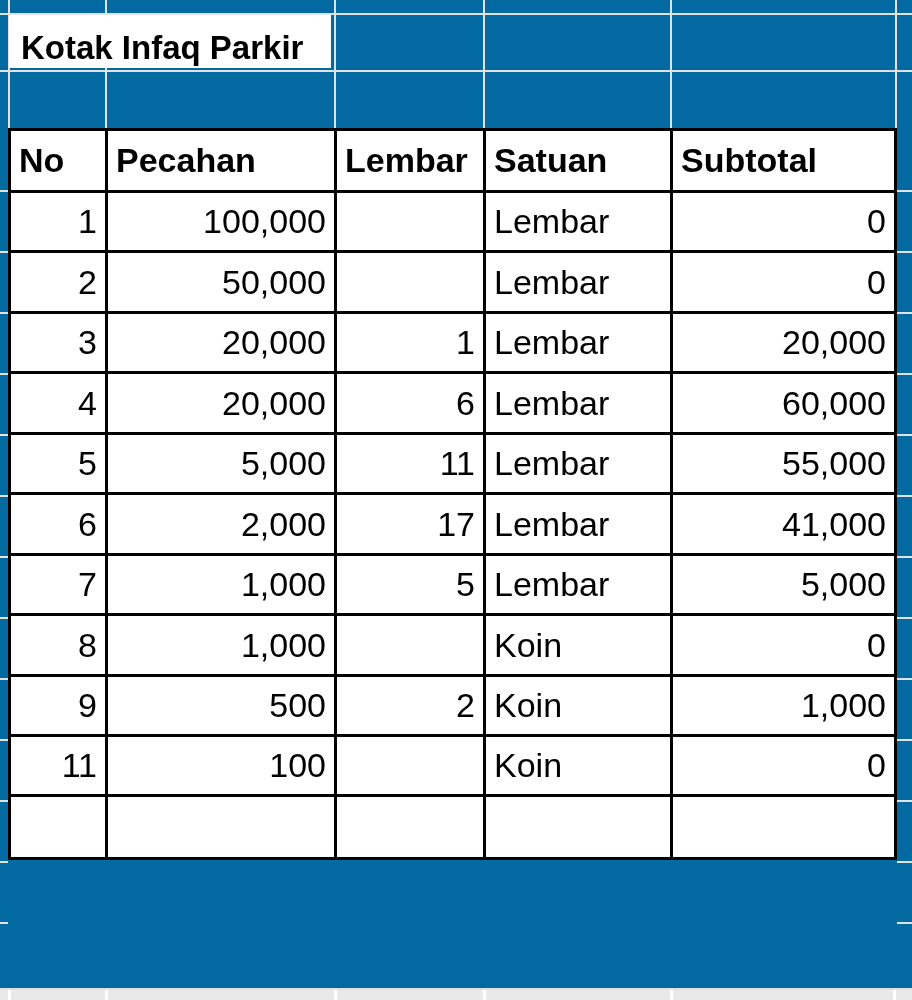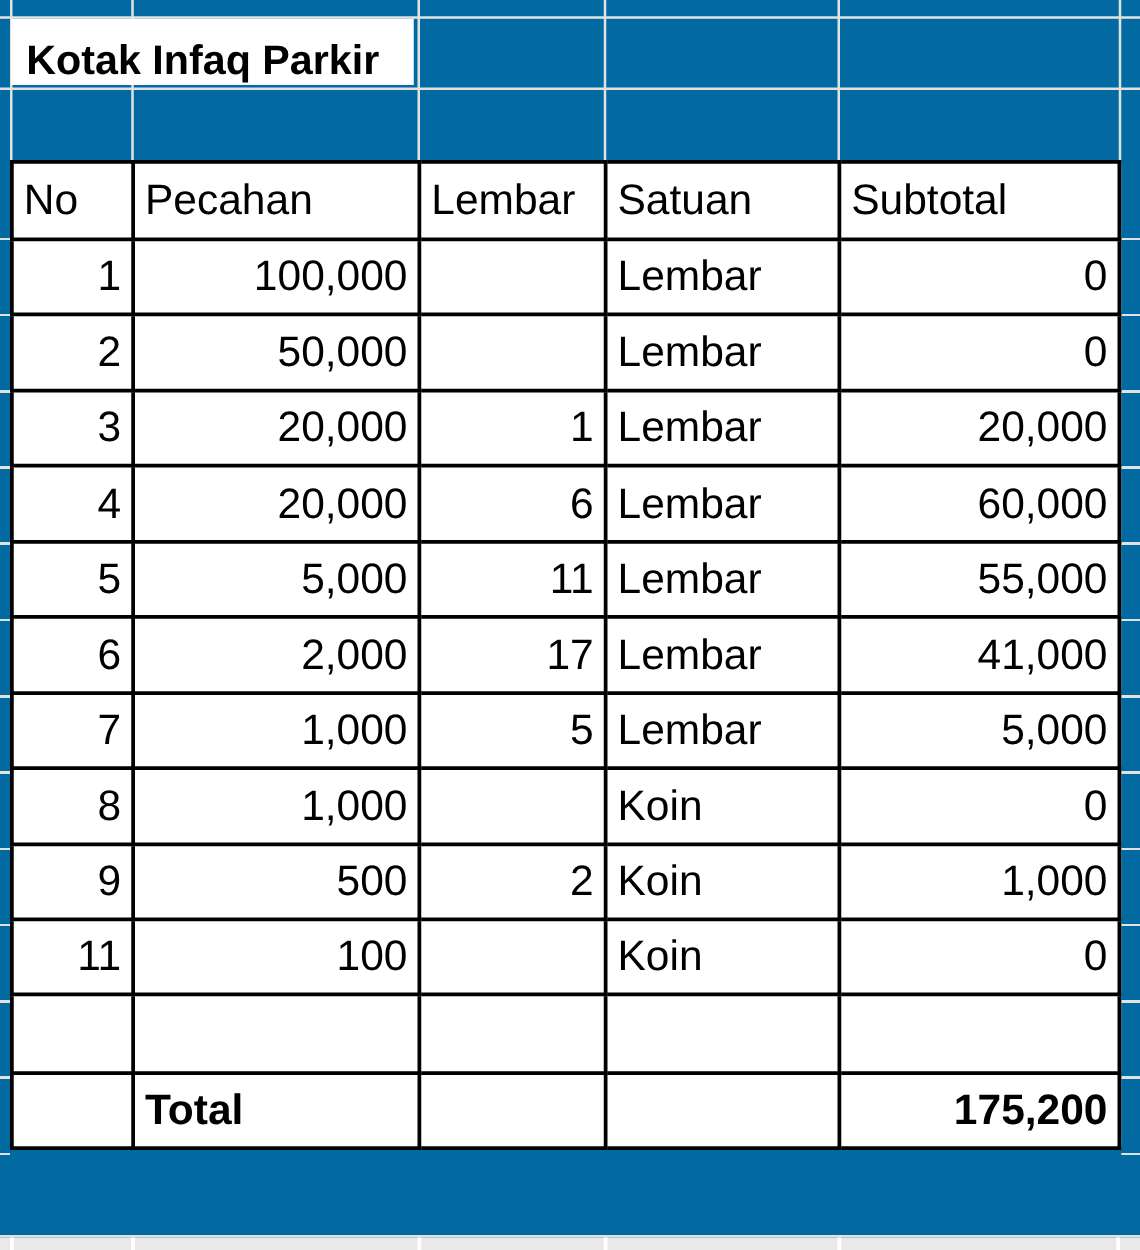--- a/index.html
+++ b/index.html
@@ -71,21 +71,21 @@
     font-size: 34px;
   }
   #money-table td, #money-table th {
     border: 3px solid #000000;
     padding: 0 8px;
     vertical-align: middle;
     overflow: hidden;
     white-space: nowrap;
   }
   #money-table th {
-    font-weight: normal;
+    font-weight: bold;
     text-align: left;
   }
   .num { text-align: right; }
   .txt { text-align: left; }
   .bold { font-weight: bold; }
   tr.hdr   { height: 62px; }
   tr.r-a   { height: 60px; }
   tr.r-b   { height: 61px; }
   tr.blank { height: 63px; }
   tr.total { height: 60px; }
@@ -214,27 +214,20 @@
       <td class="txt">Koin</td>
       <td class="num">0</td>
     </tr>
     <tr class="blank">
       <td></td>
       <td></td>
       <td></td>
       <td></td>
       <td></td>
     </tr>
-    <tr class="total">
-      <td></td>
-      <td class="txt bold">Total</td>
-      <td></td>
-      <td></td>
-      <td class="num bold">175,200</td>
-    </tr>
   </tbody>
     </table>
 
   <div id="bottom-band">
     <div class="gap" style="left:8px"></div>
     <div class="gap" style="left:105px"></div>
     <div class="gap" style="left:334px"></div>
     <div class="gap" style="left:483px"></div>
     <div class="gap" style="left:670px"></div>
     <div class="gap" style="left:893px"></div>

